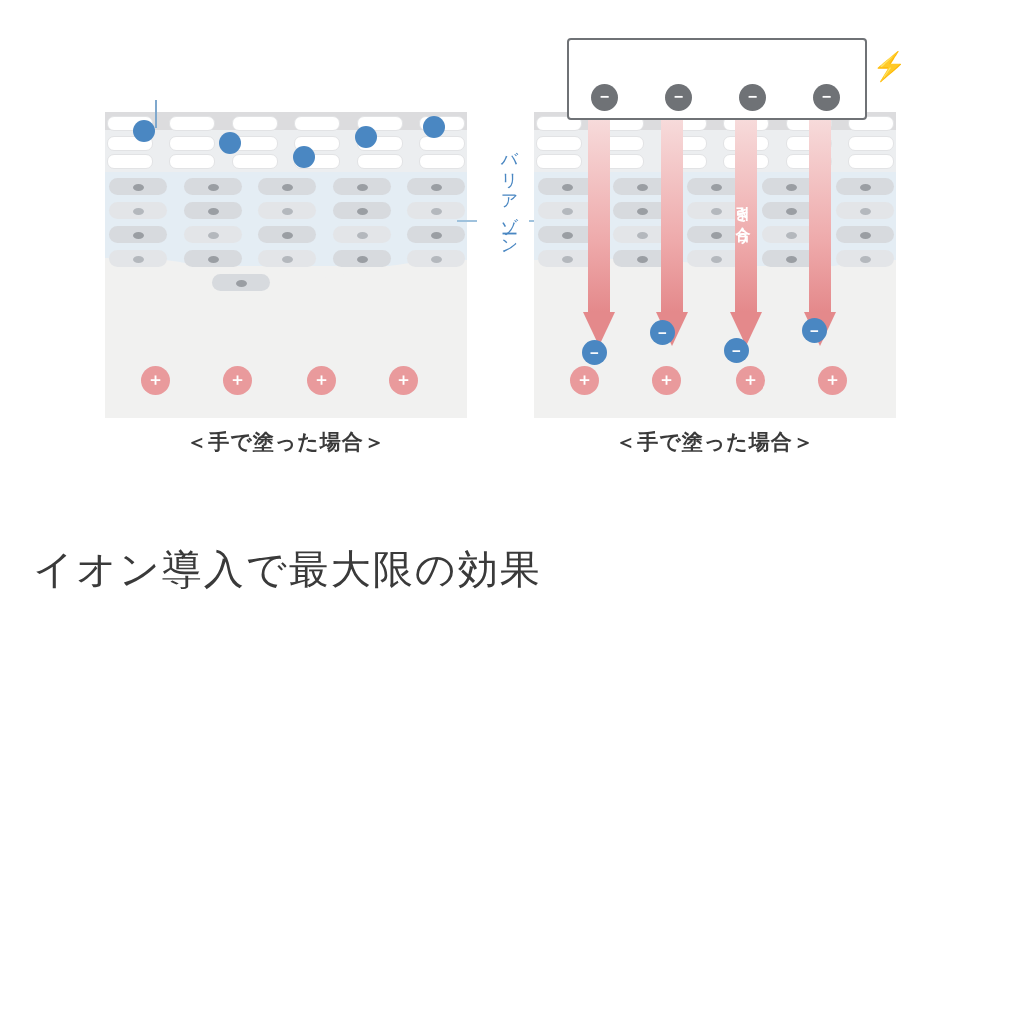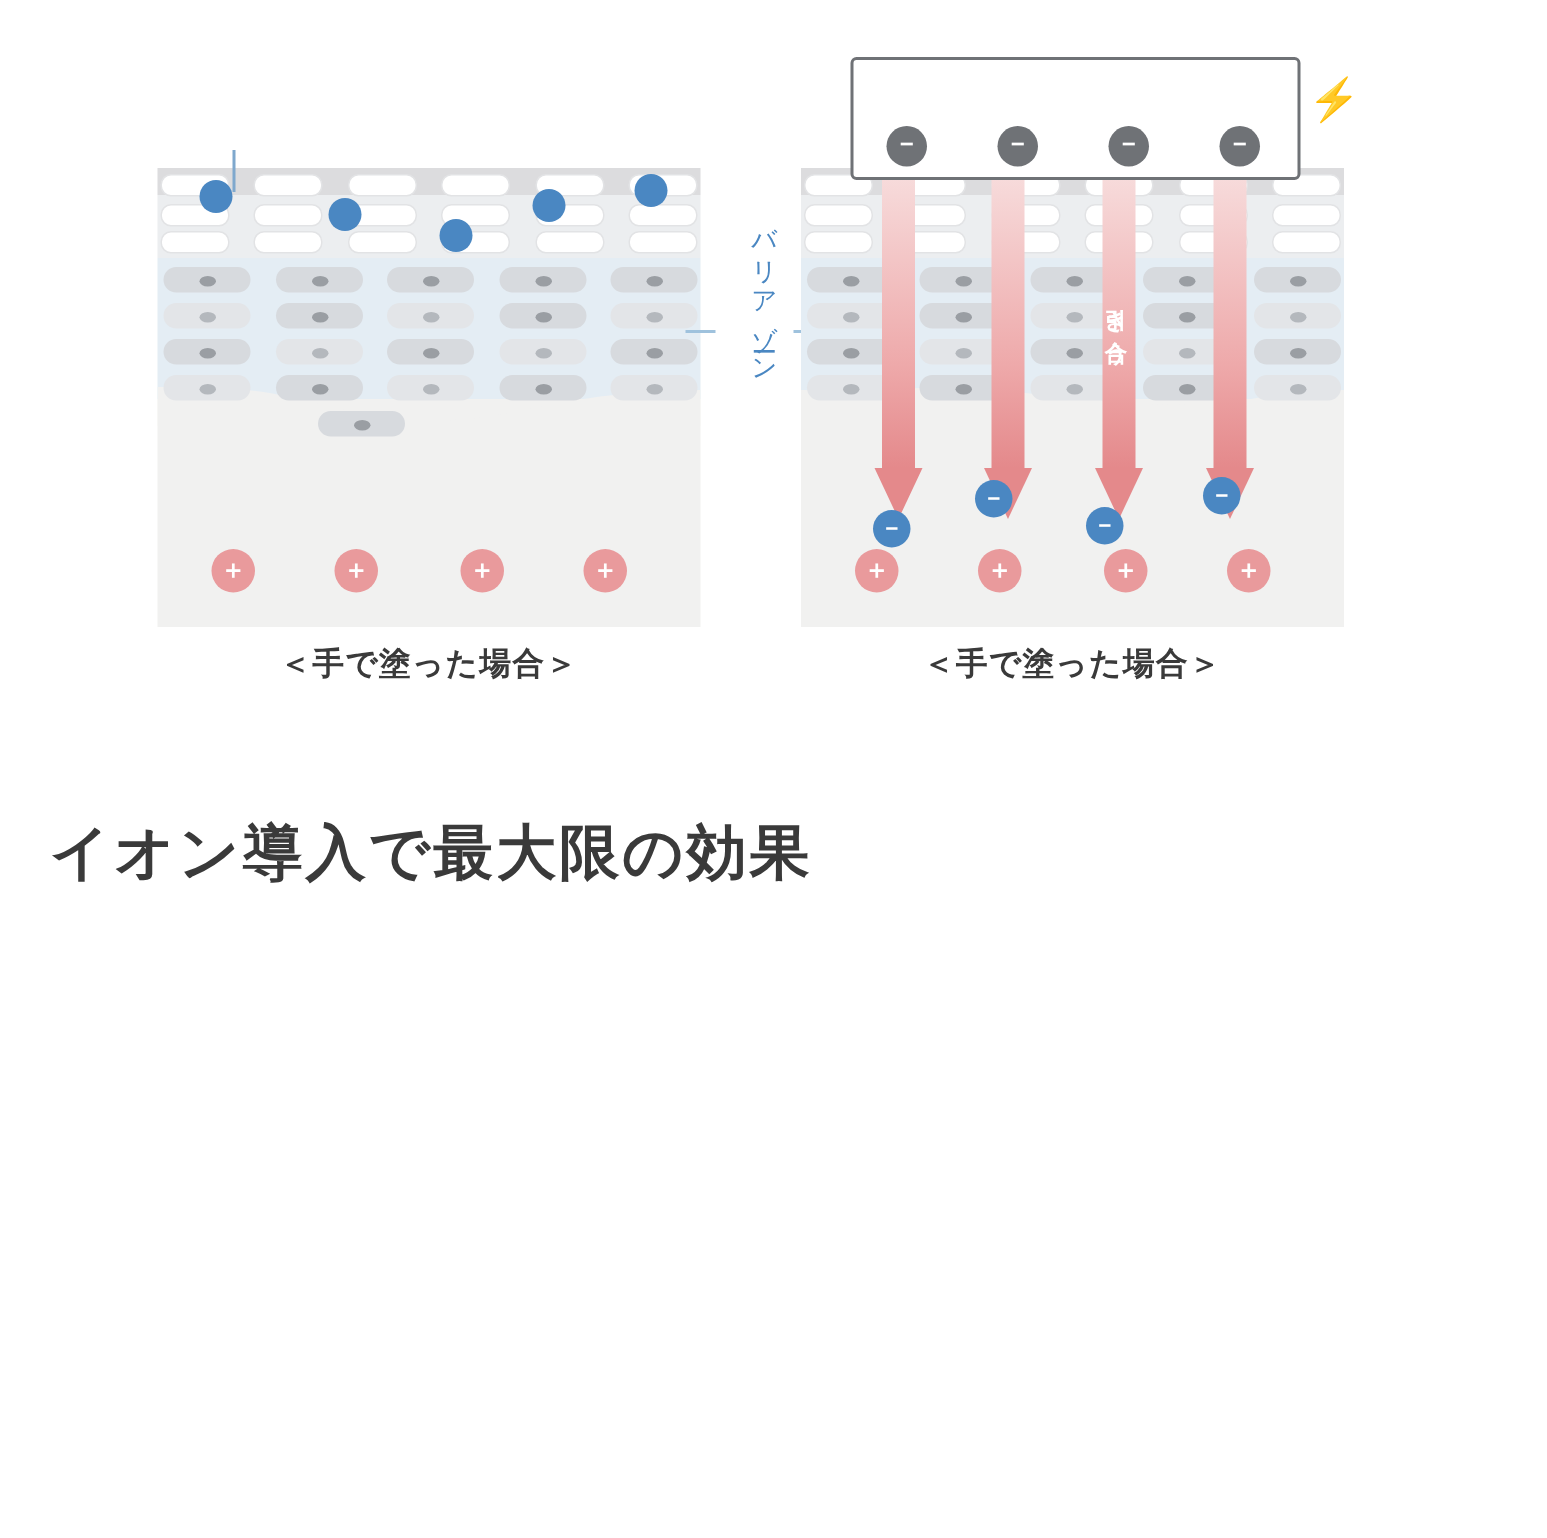--- a/index.html
+++ b/index.html
@@ -292,21 +292,21 @@
   
   .headline {
     position: absolute;
     left: 33px;
     top: 538px;
     width: 950px;
     font-size: 40px;
     line-height: 1.55;
     color: #3a3a3a;
     letter-spacing: 2px;
-    font-weight: 700;
+    font-weight: 400;
   }
   .body-copy {
     position: absolute;
     left: 33px;
     top: 752px;
     width: 940px;
     font-size: 27.5px;
     line-height: 1.85;
     color: #3a3a3a;
     letter-spacing: 0.2px;

